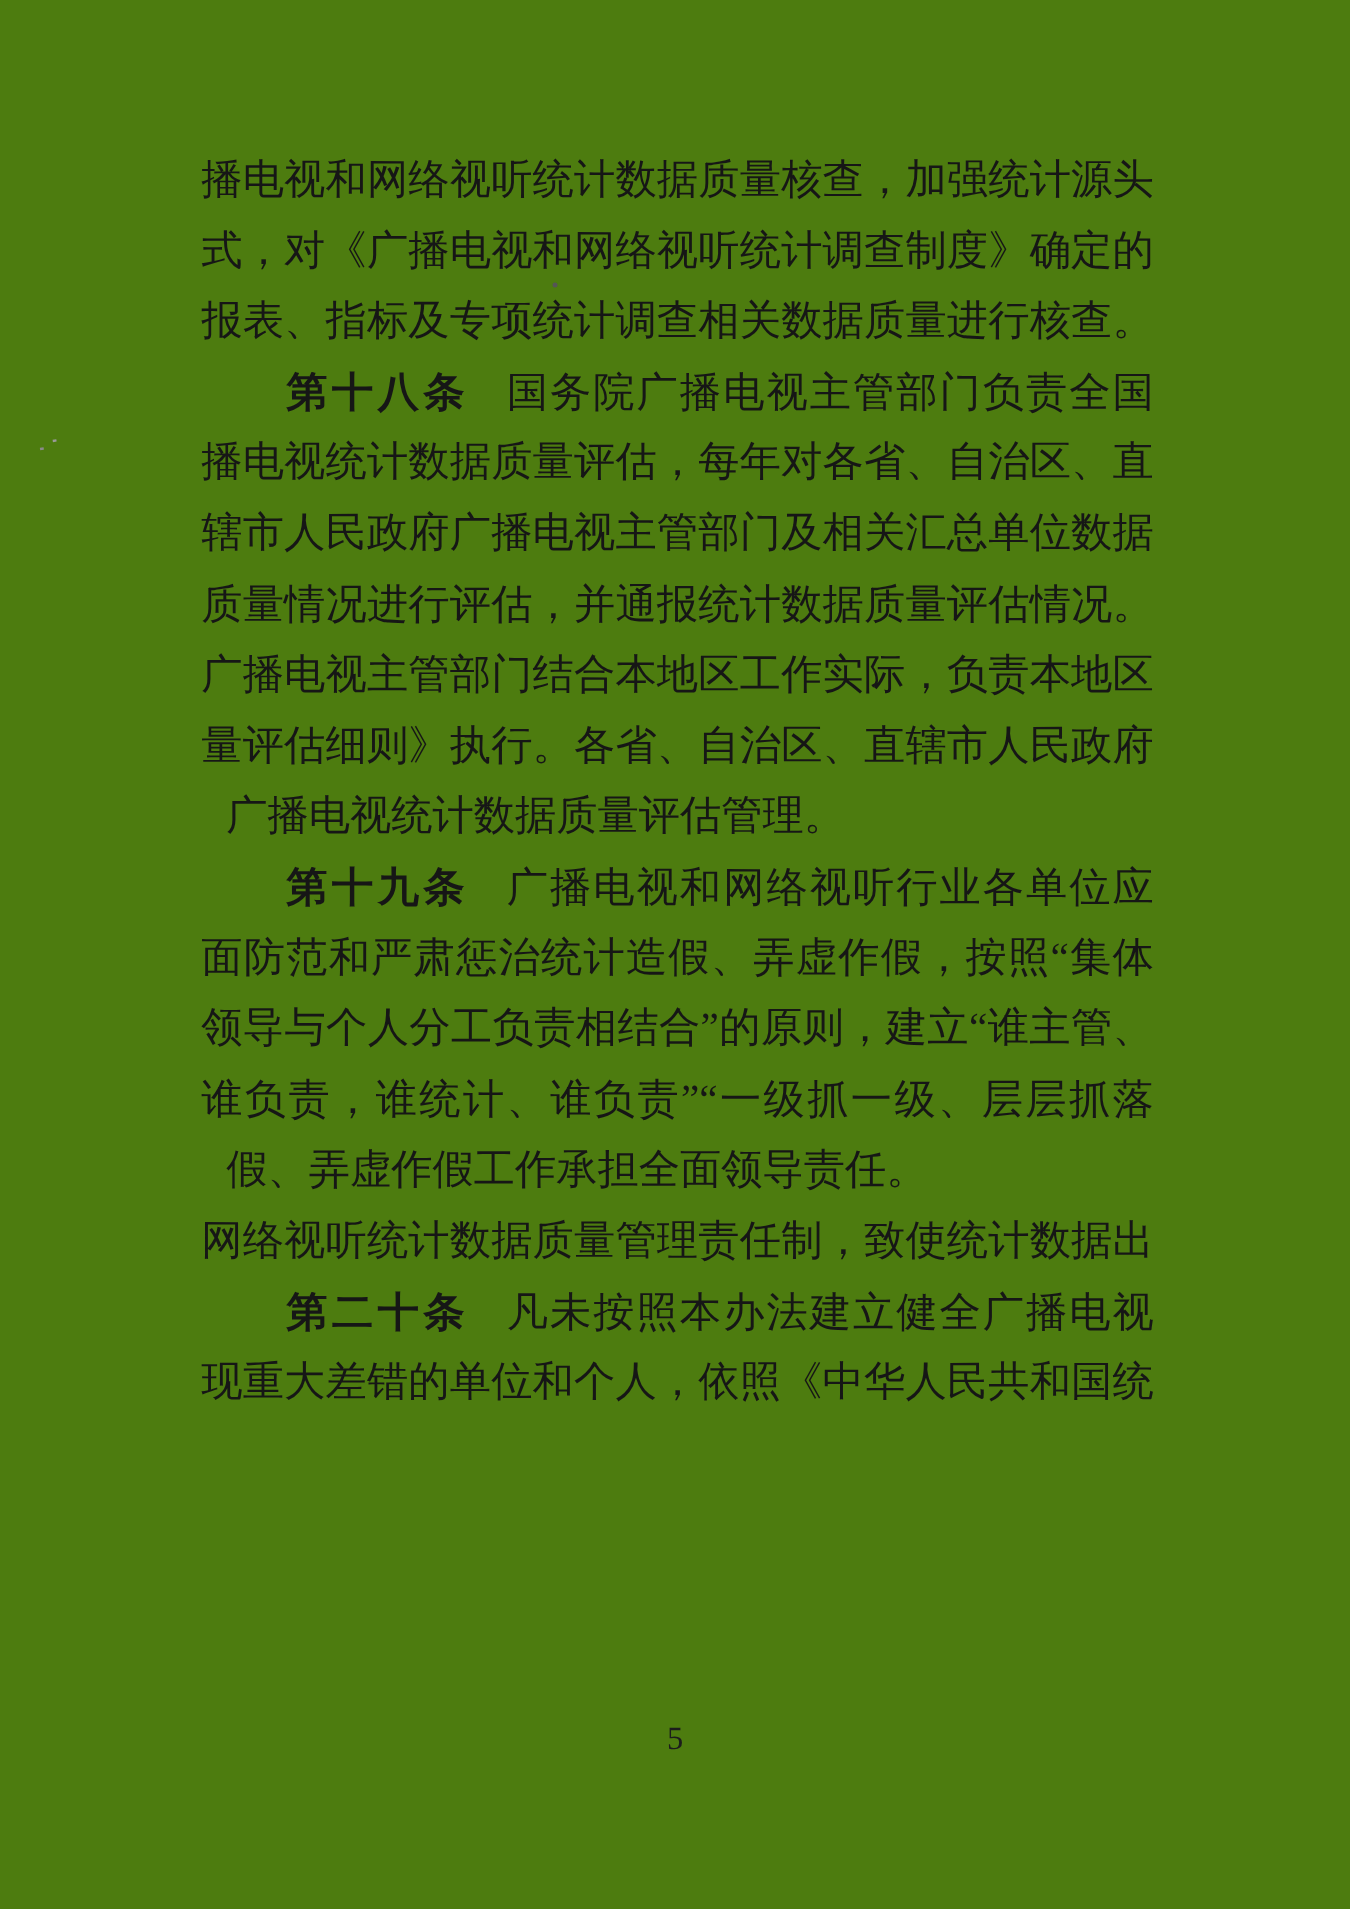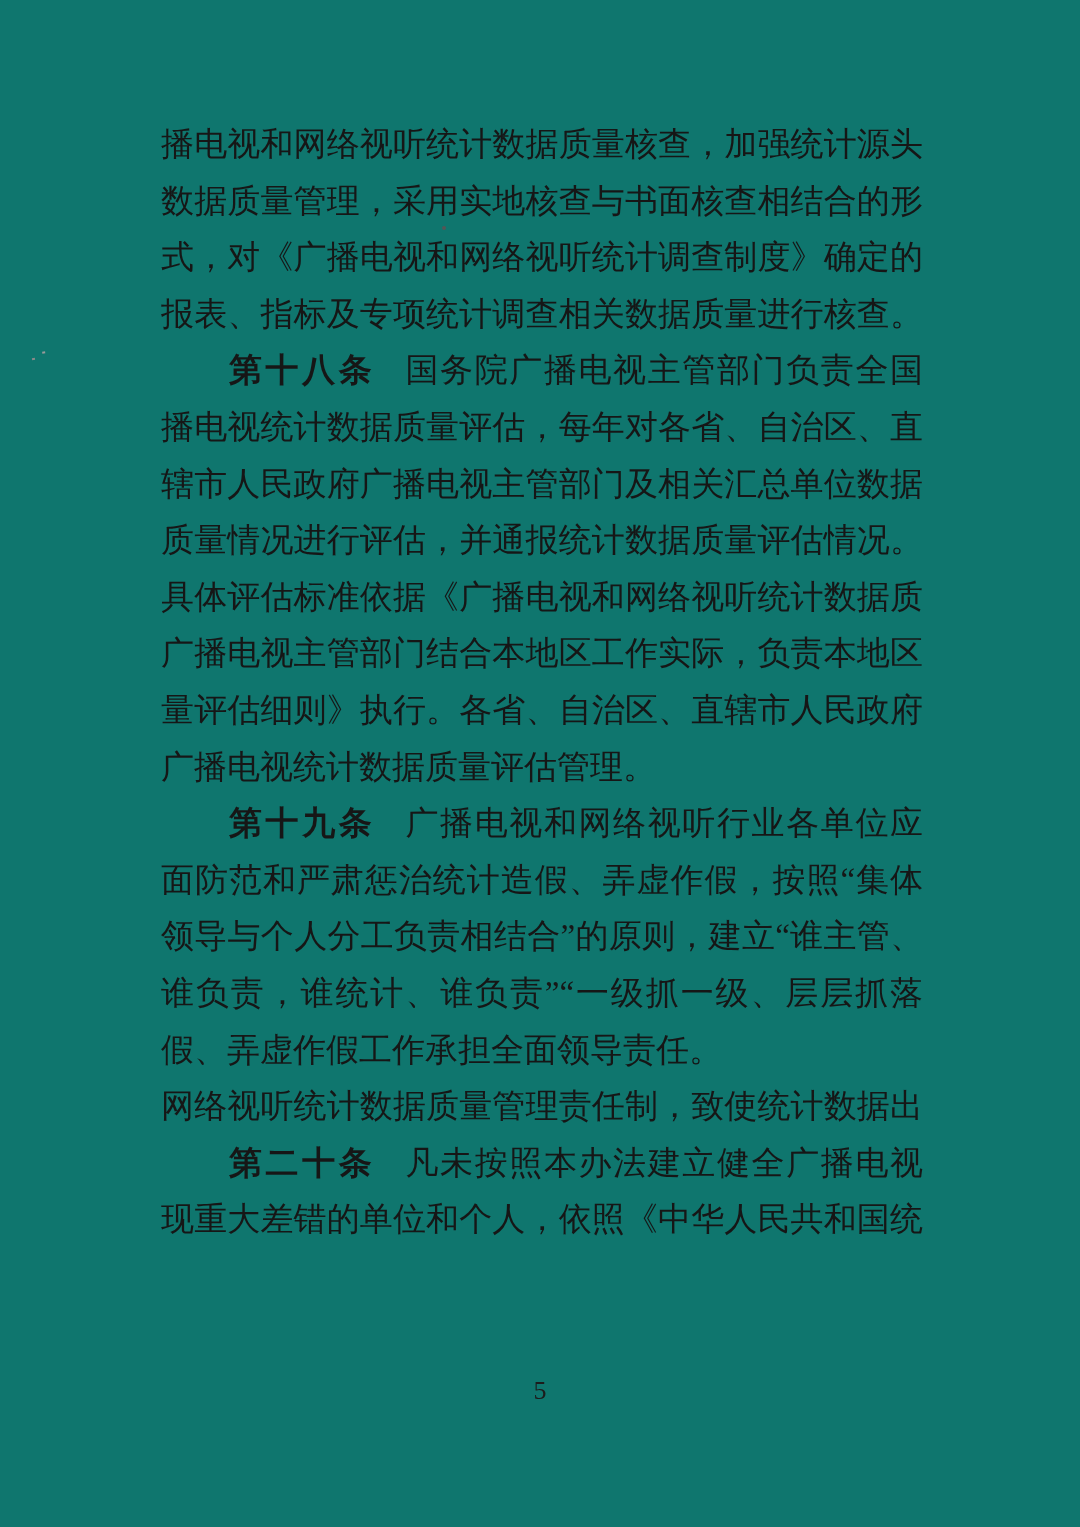--- a/index.html
+++ b/index.html
@@ -11,21 +11,21 @@
     height: 1527px;
     position: relative;
     background: #ffffff;
     font-family: "Liberation Serif", "DejaVu Serif", serif;
     overflow: hidden;
   }
   .page {
     position: absolute;
     left: 0; top: 0;
     width: 1080px; height: 1527px;
-    background: #0f766e;
+    background: #4d7c0f;
   }
   .text-block {
     position: absolute;
     left: 161px;
     top: 116px;
     width: 762px;
   }
   .line {
     height: 56.6px;
     line-height: 56.6px;
@@ -35,20 +35,21 @@
     text-align-last: justify;
     overflow: hidden;
     white-space: normal;
   }
   .line.indent {
     padding-left: 68px;
   }
   .line.nojust {
     text-align: left;
     text-align-last: left;
+    margin-left: 20px;
   }
   .lead {
     font-family: "Liberation Sans", "DejaVu Sans", sans-serif;
     font-weight: bold;
     margin-right: 30px;
     letter-spacing: 2px;
   }
   .page-number {
     position: absolute;
     left: 0;
@@ -80,28 +81,26 @@
   }
 </style>
 </head>
 <body>
 
 <div class="page">
   <div class="speck-margin"></div>
   <div class="speck-dot"></div>
   <div class="text-block">
       <div class="line">播电视和网络视听统计数据质量核查，加强统计源头</div>
-      <div class="line">数据质量管理，采用实地核查与书面核查相结合的形</div>
       <div class="line">式，对《广播电视和网络视听统计调查制度》确定的</div>
       <div class="line">报表、指标及专项统计调查相关数据质量进行核查。</div>
       <div class="line indent"><b class="lead">第十八条</b><span>国务院广播电视主管部门负责全国广</span></div>
       <div class="line">播电视统计数据质量评估，每年对各省、自治区、直</div>
       <div class="line">辖市人民政府广播电视主管部门及相关汇总单位数据</div>
       <div class="line">质量情况进行评估，并通报统计数据质量评估情况。</div>
-      <div class="line">具体评估标准依据《广播电视和网络视听统计数据质</div>
       <div class="line">广播电视主管部门结合本地区工作实际，负责本地区</div>
       <div class="line">量评估细则》执行。各省、自治区、直辖市人民政府</div>
       <div class="line nojust">广播电视统计数据质量评估管理。</div>
       <div class="line indent"><b class="lead">第十九条</b><span>广播电视和网络视听行业各单位应全</span></div>
       <div class="line">面防范和严肃惩治统计造假、弄虚作假，按照“集体</div>
       <div class="line">领导与个人分工负责相结合”的原则，建立“谁主管、</div>
       <div class="line">谁负责，谁统计、谁负责”“一级抓一级、层层抓落</div>
       <div class="line nojust">假、弄虚作假工作承担全面领导责任。</div>
       <div class="line">网络视听统计数据质量管理责任制，致使统计数据出</div>
       <div class="line indent"><b class="lead">第二十条</b><span>凡未按照本办法建立健全广播电视和</span></div>

